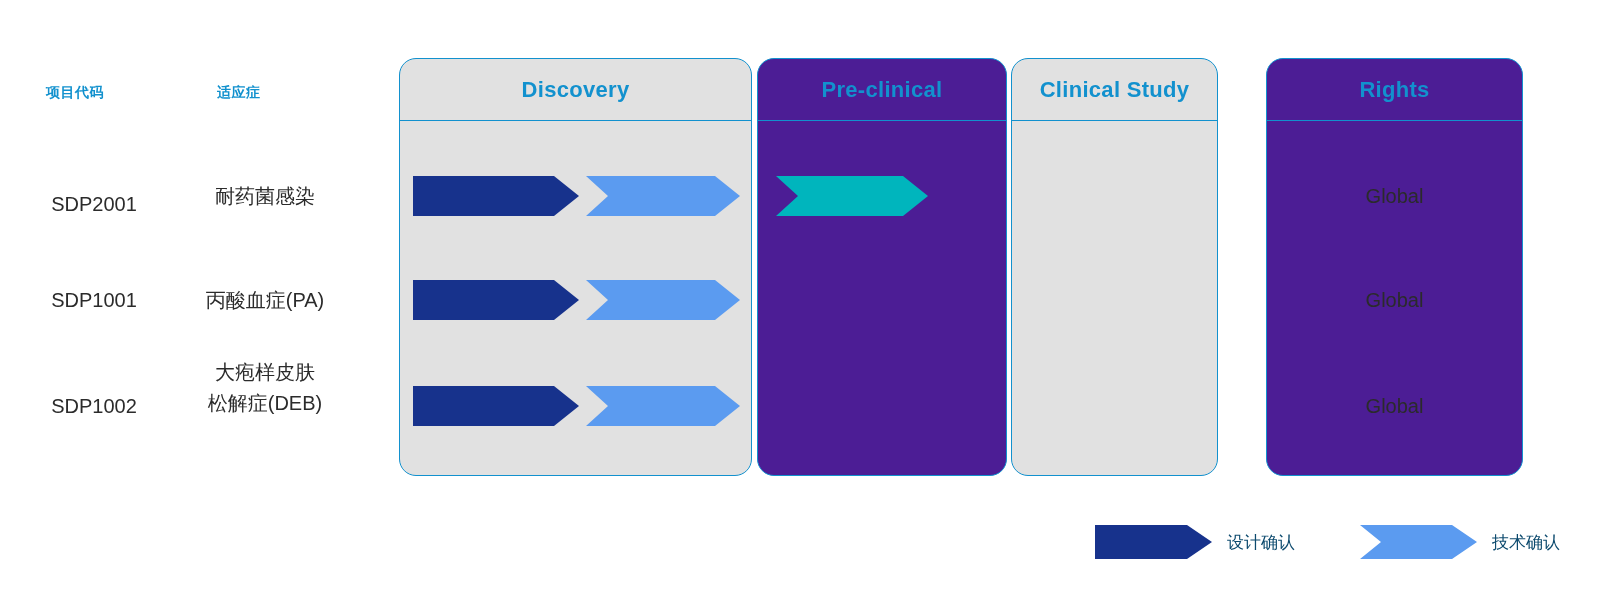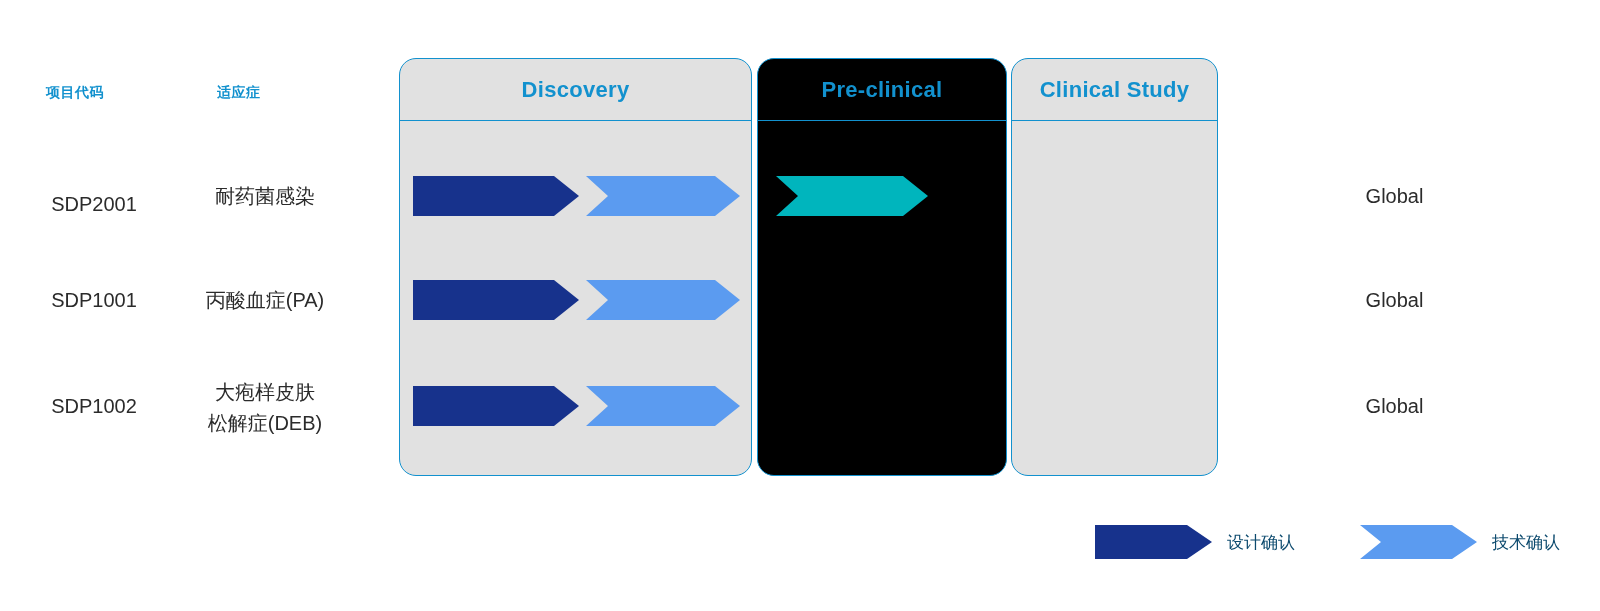--- a/index.html
+++ b/index.html
@@ -44,21 +44,21 @@
   #panels { position: absolute; left: 0; top: 0; width: 1600px; height: 611px; }
   .panel {
     position: absolute;
     top: 58px;
     height: 418px;
     border: 1.6px solid #1291ce;
     border-radius: 17px;
     box-sizing: border-box;
   }
   .panel.shaded { background: #e1e1e1; }
-  .panel.plain  { background: #000000; }
+  .panel.plain  { background: #4c1d95; }
 
   .panel-header {
     position: absolute;
     left: 0; right: 0; top: 0;
     height: 62px;
     border-bottom: 1.6px solid #1291ce;
     display: flex;
     align-items: center;
     justify-content: center;
     box-sizing: border-box;
@@ -130,20 +130,25 @@
       <span>Pre-clinical</span>
     </div>
   </div>
 
   <div class="panel shaded" id="panel-clinical">
     <div class="panel-header">
       <span>Clinical Study</span>
     </div>
   </div>
 
+  <div class="panel plain" id="panel-rights">
+    <div class="panel-header">
+      <span>Rights</span>
+    </div>
+  </div>
 
 </div>
 
 <div id="rows-layer">
     <div class="row-label-code" style="top: 204px;">SDP2001</div>
     <div class="row-label-indication" style="top: 196px;">
       <div>耐药菌感染</div>
     </div>
     <div class="rights-value" style="top: 196px;">Global</div>
     <svg width="166" height="40" viewBox="0 0 166 40" class="arrow" style="left: 413px; top: 196px;">
@@ -160,21 +165,21 @@
       <div>丙酸血症(PA)</div>
     </div>
     <div class="rights-value" style="top: 300px;">Global</div>
     <svg width="166" height="40" viewBox="0 0 166 40" class="arrow" style="left: 413px; top: 300px;">
       <polygon points="0,0 141,0 166,20 141,40 0,40" fill="#17328c"></polygon>
     </svg>
     <svg width="154" height="40" viewBox="0 0 154 40" class="arrow" style="left: 586px; top: 300px;">
       <polygon points="0,0 129,0 154,20 129,40 0,40 22,20" fill="#5b9bf0"></polygon>
     </svg>
     <div class="row-label-code" style="top: 406px;">SDP1002</div>
-    <div class="row-label-indication" style="top: 408px; text-align: center;">
+    <div class="row-label-indication" style="top: 388px; text-align: center;">
       <div>大疱样皮肤</div>
       <div>松解症(DEB)</div>
     </div>
     <div class="rights-value" style="top: 406px;">Global</div>
     <svg width="166" height="40" viewBox="0 0 166 40" class="arrow" style="left: 413px; top: 406px;">
       <polygon points="0,0 141,0 166,20 141,40 0,40" fill="#17328c"></polygon>
     </svg>
     <svg width="154" height="40" viewBox="0 0 154 40" class="arrow" style="left: 586px; top: 406px;">
       <polygon points="0,0 129,0 154,20 129,40 0,40 22,20" fill="#5b9bf0"></polygon>
     </svg>

